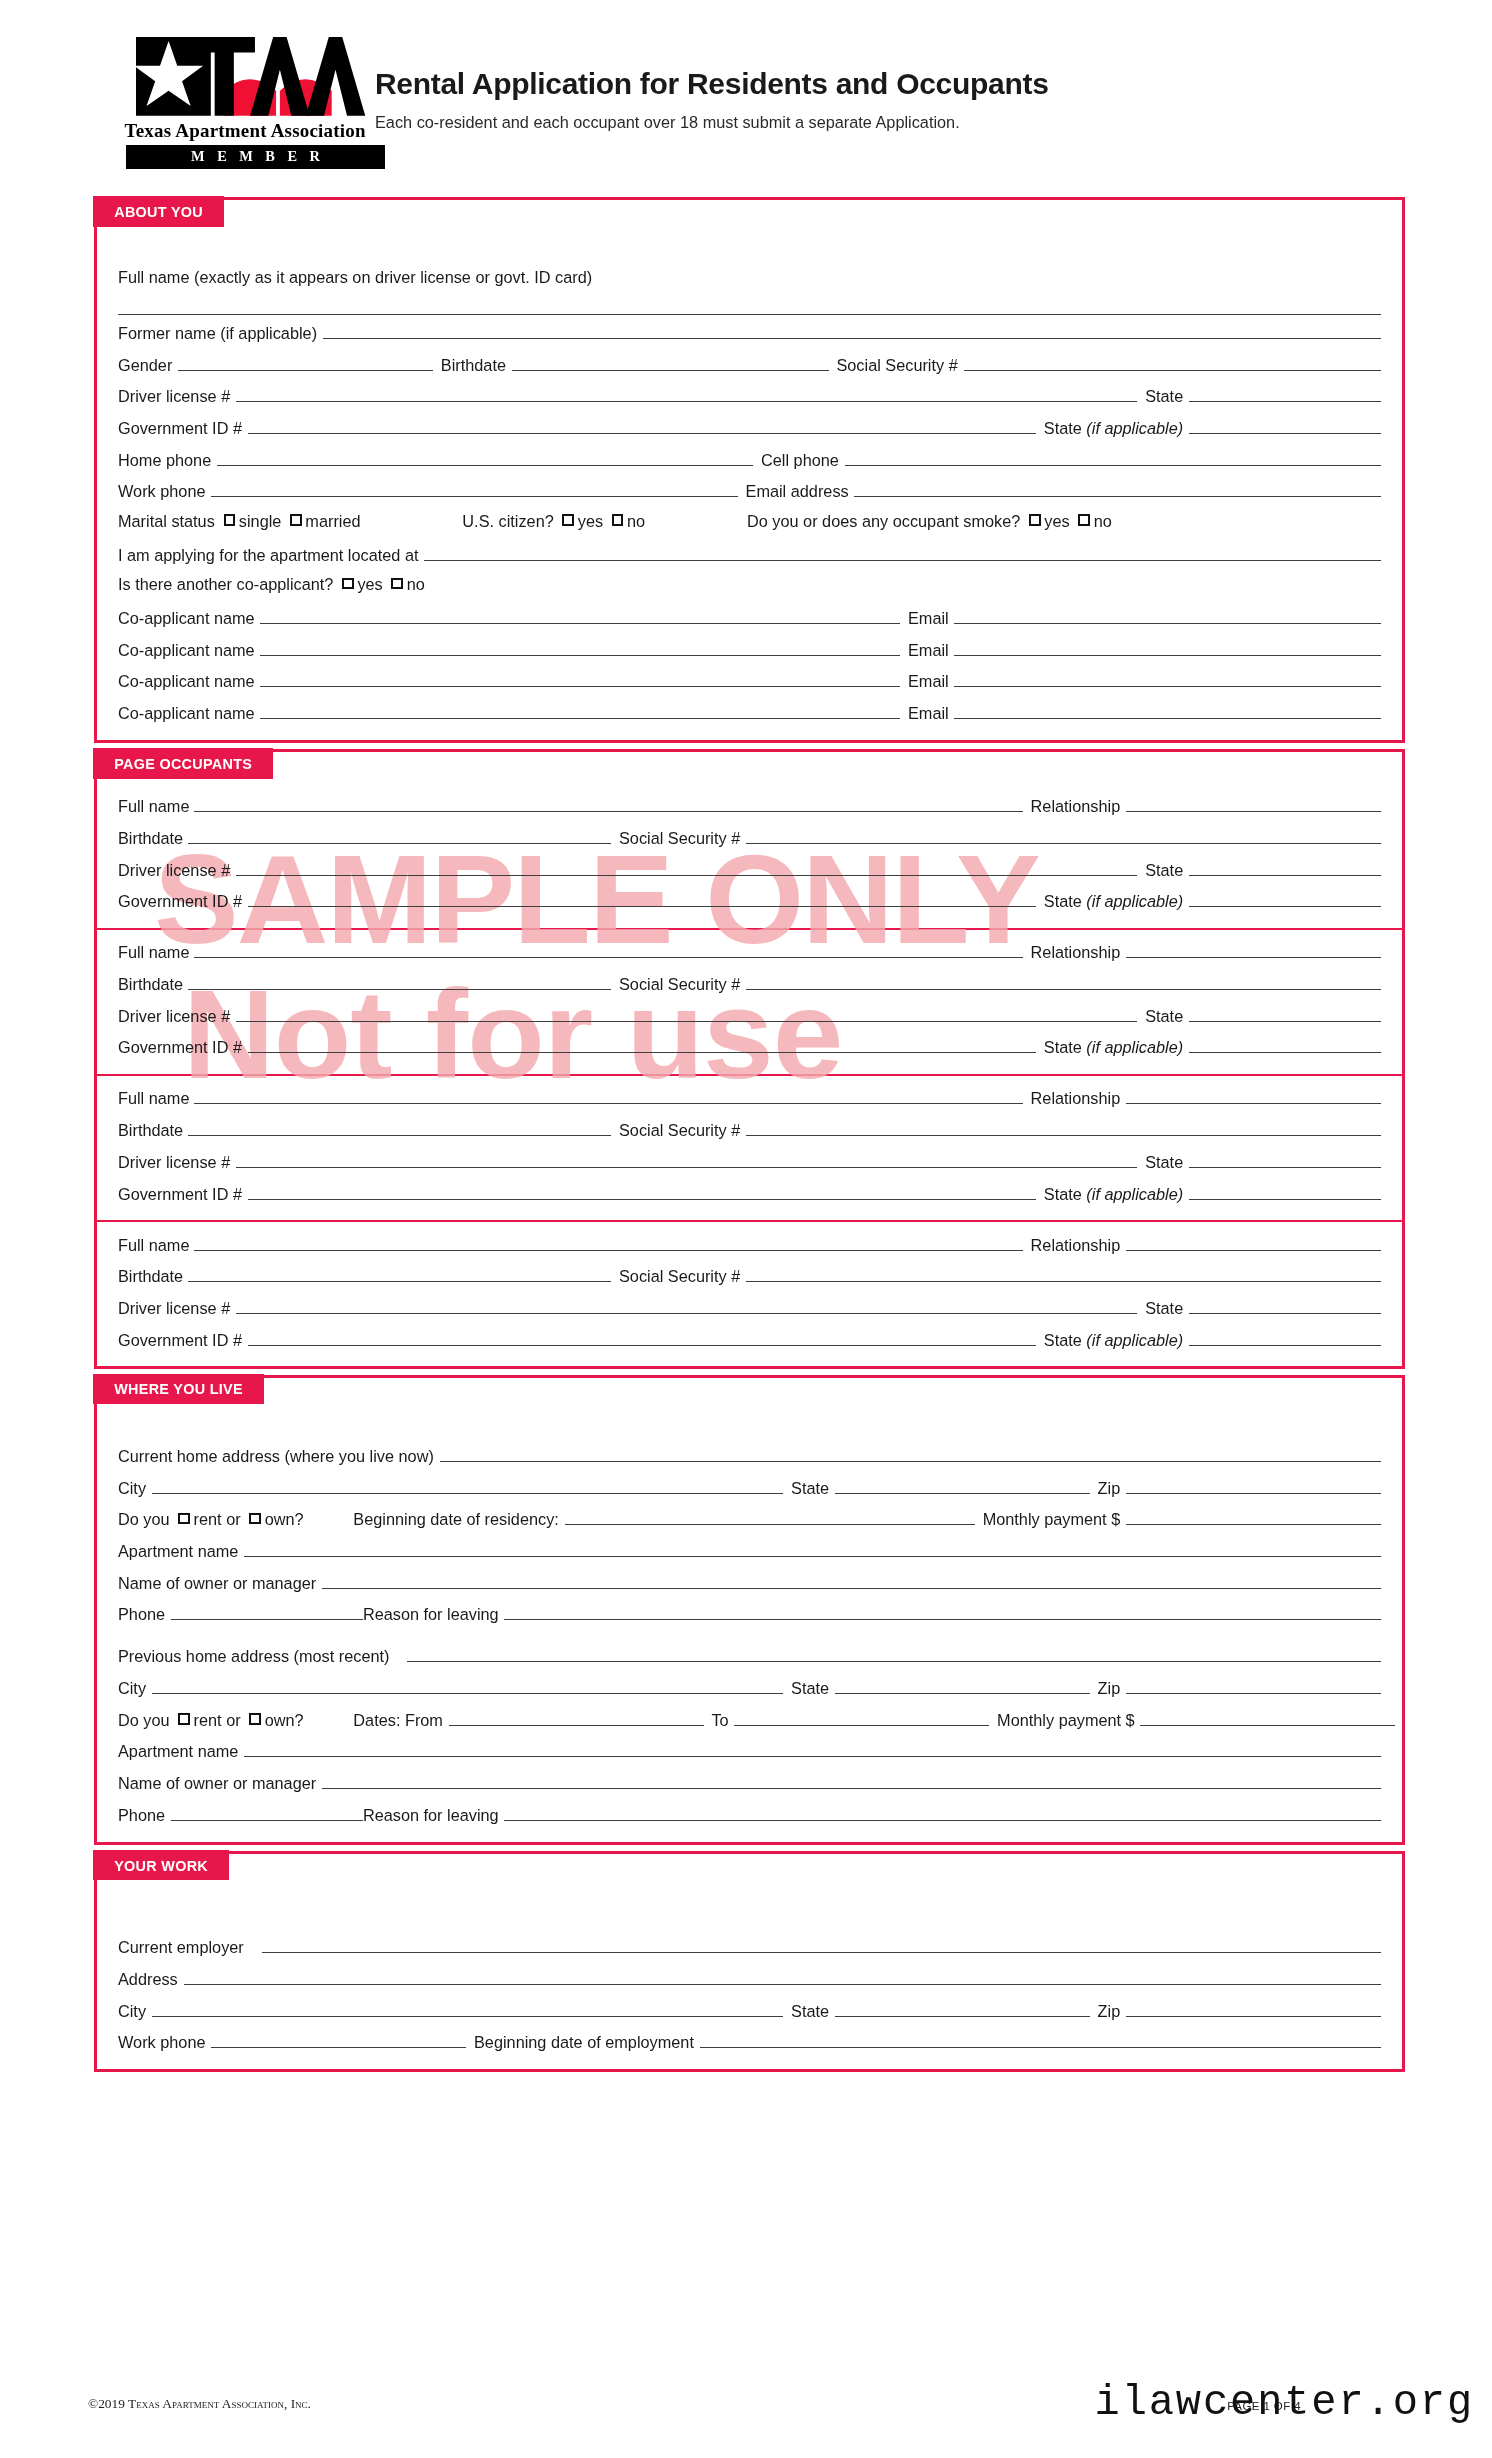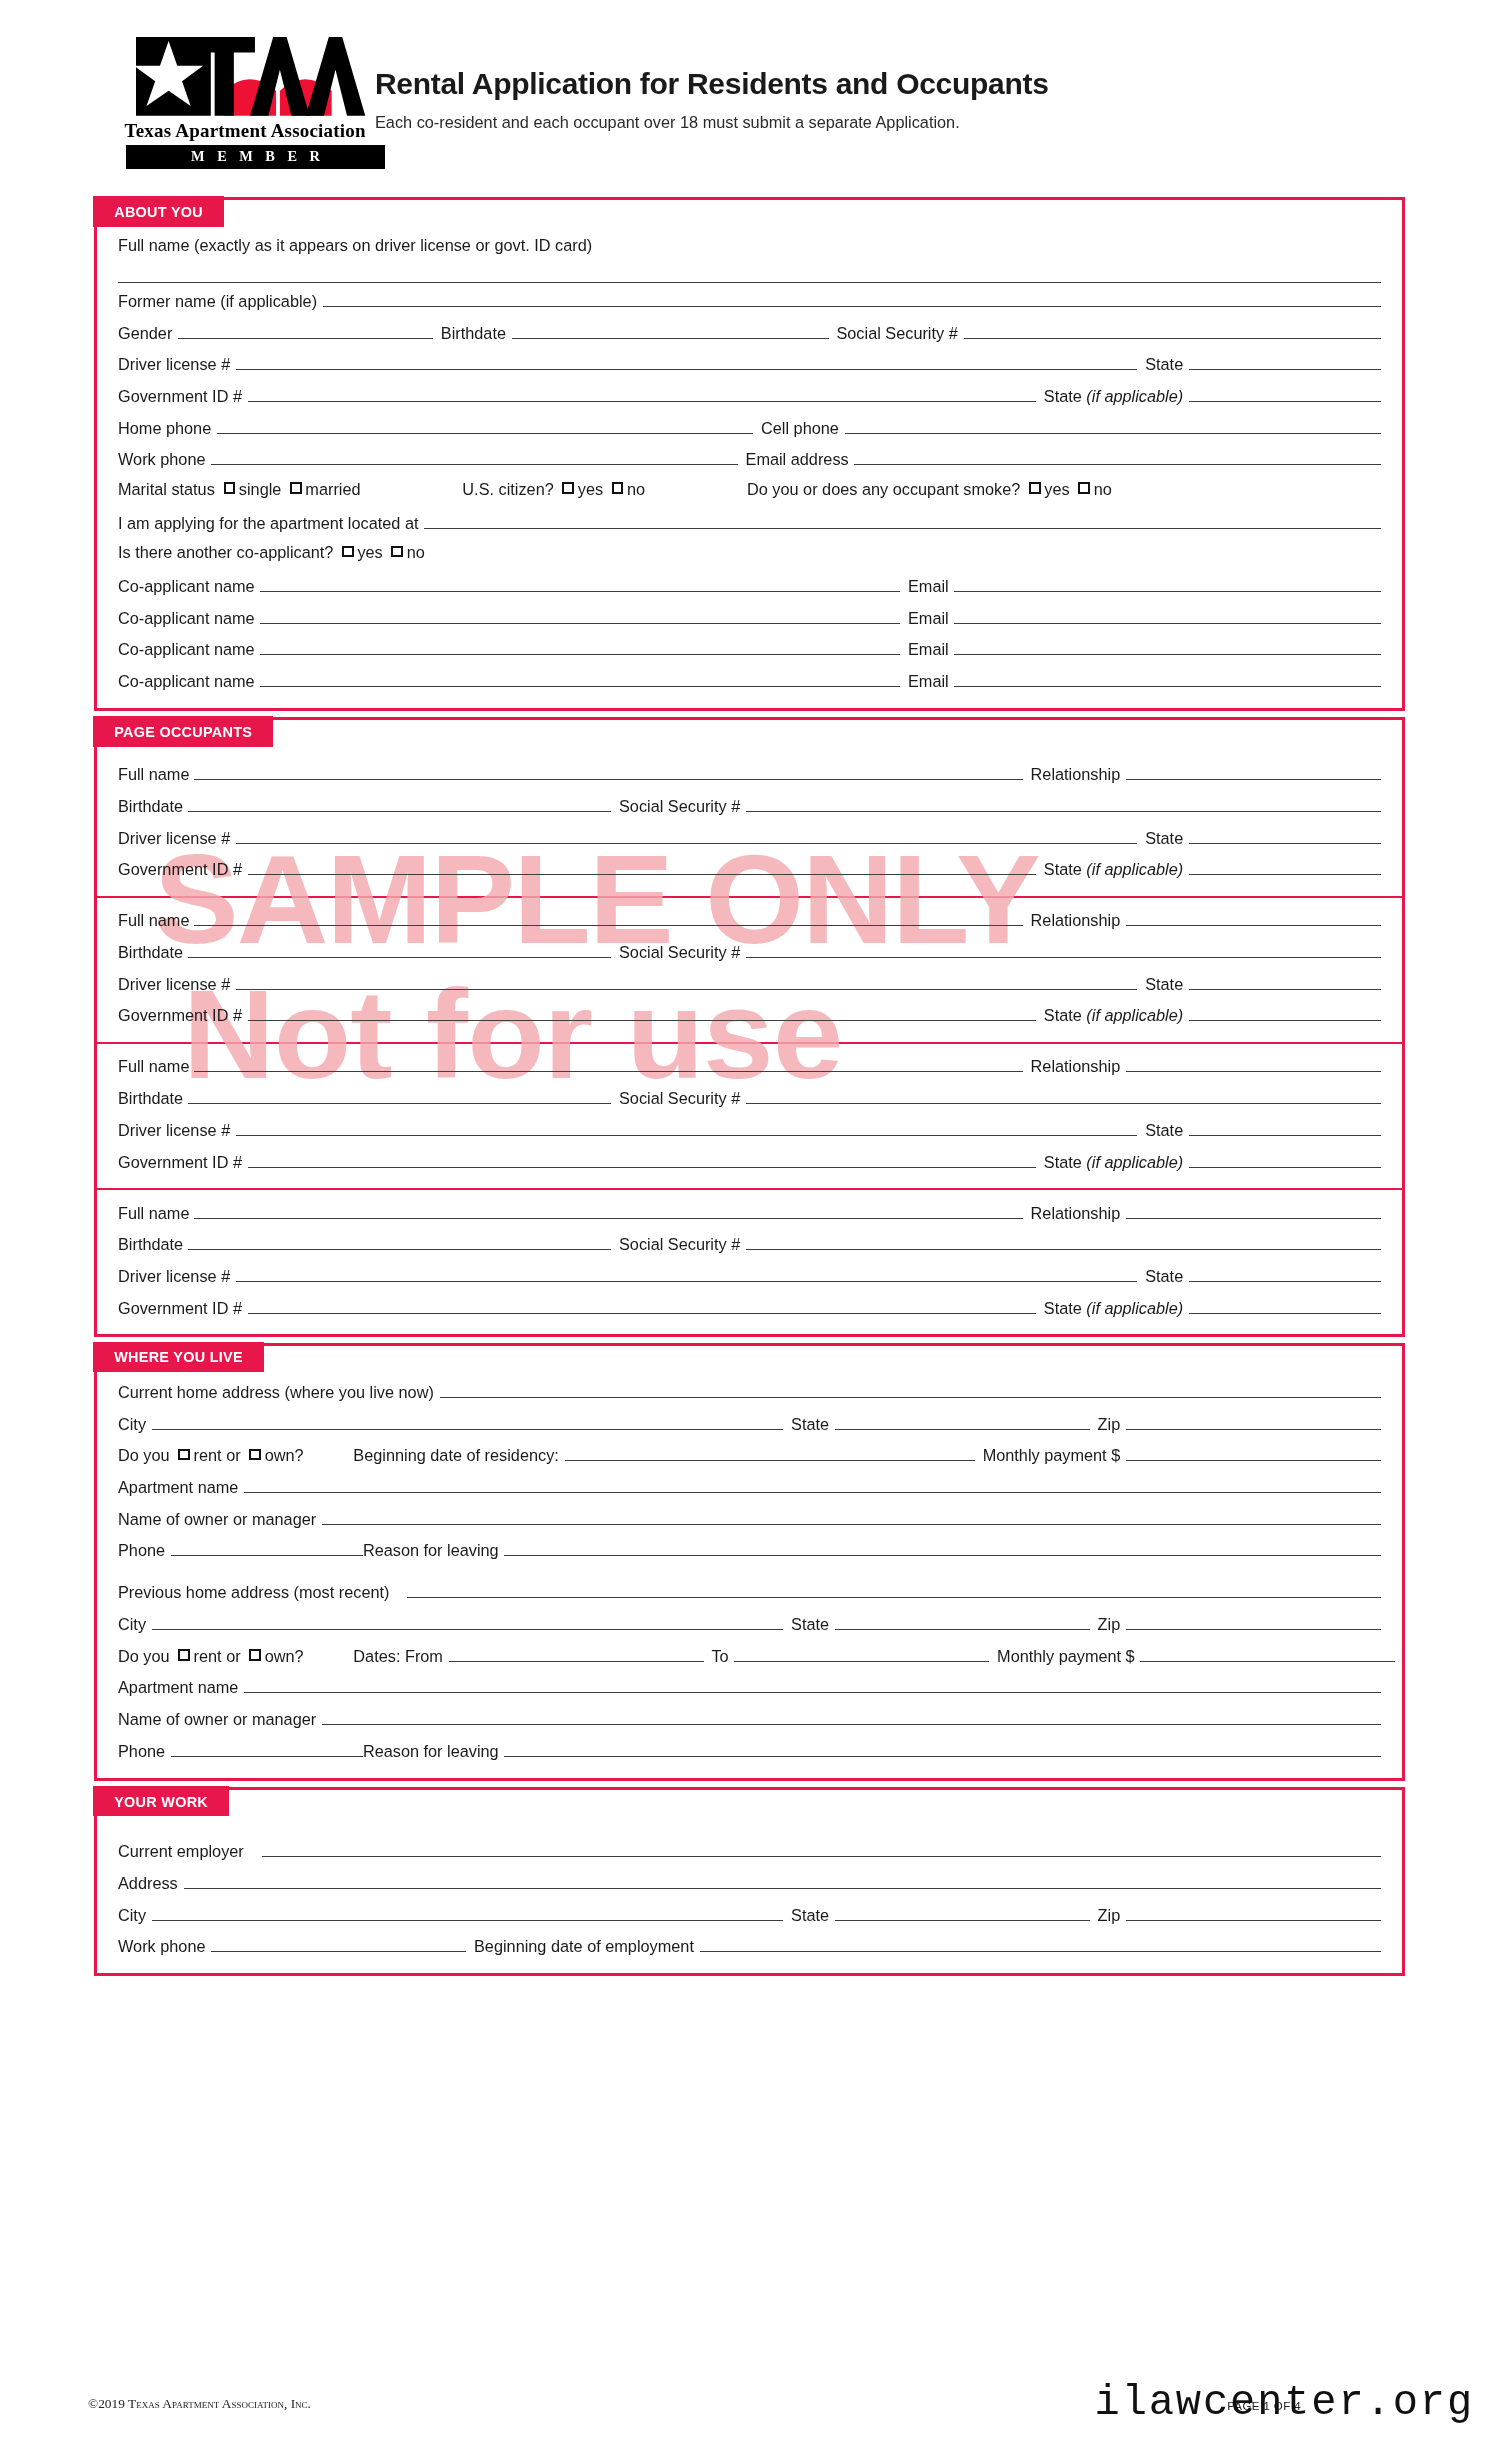--- a/index.html
+++ b/index.html
@@ -101,21 +101,21 @@
     font-size: 14.4px;
     font-weight: bold;
     letter-spacing: 0.3px;
     padding: 7.7px 21px 6.7px 21px;
     z-index: 4;
   }
   .section-inner {
     background: transparent;
     padding: 12.5px 21px 13.4px 21px;
   }
-  .section-inner.has-tab { padding-top: 36px; }
+  .section-inner.has-tab { padding-top: 68px; }
 
   
   .occ-block {
     border-bottom: 2.9px solid #e8174b;
     padding: 12.5px 21px 12.5px 21px;
   }
   .occ-block:last-child { border-bottom: none; }
   .occ-block.first { padding-top: 44px; }
 
   

